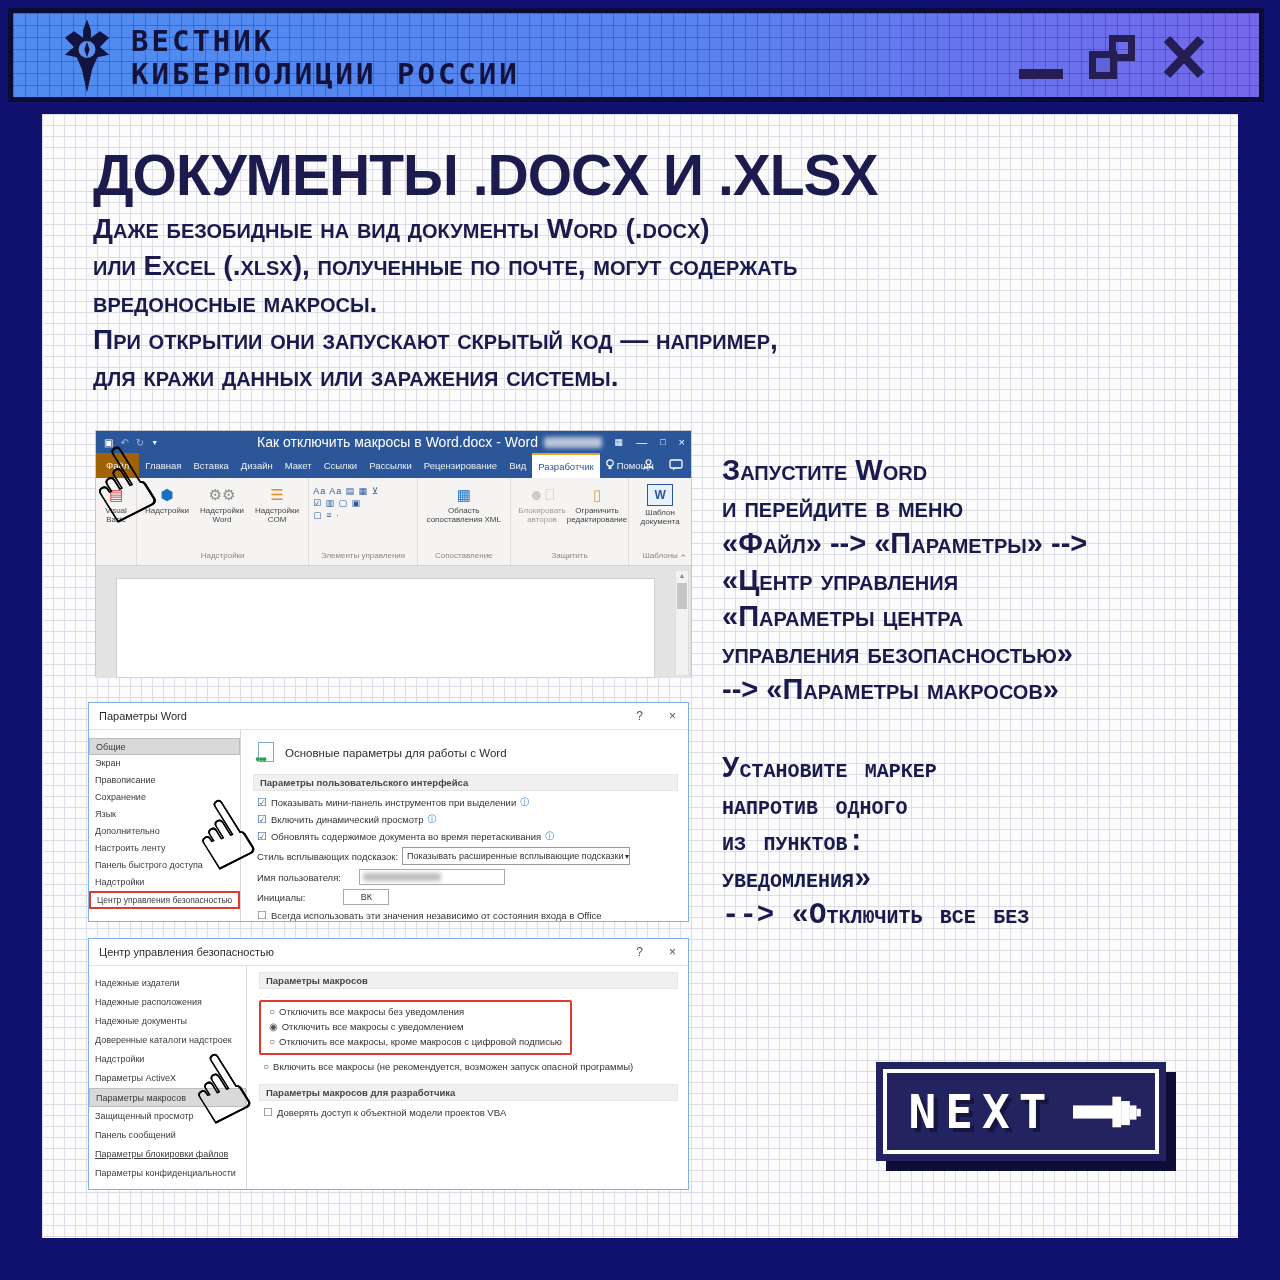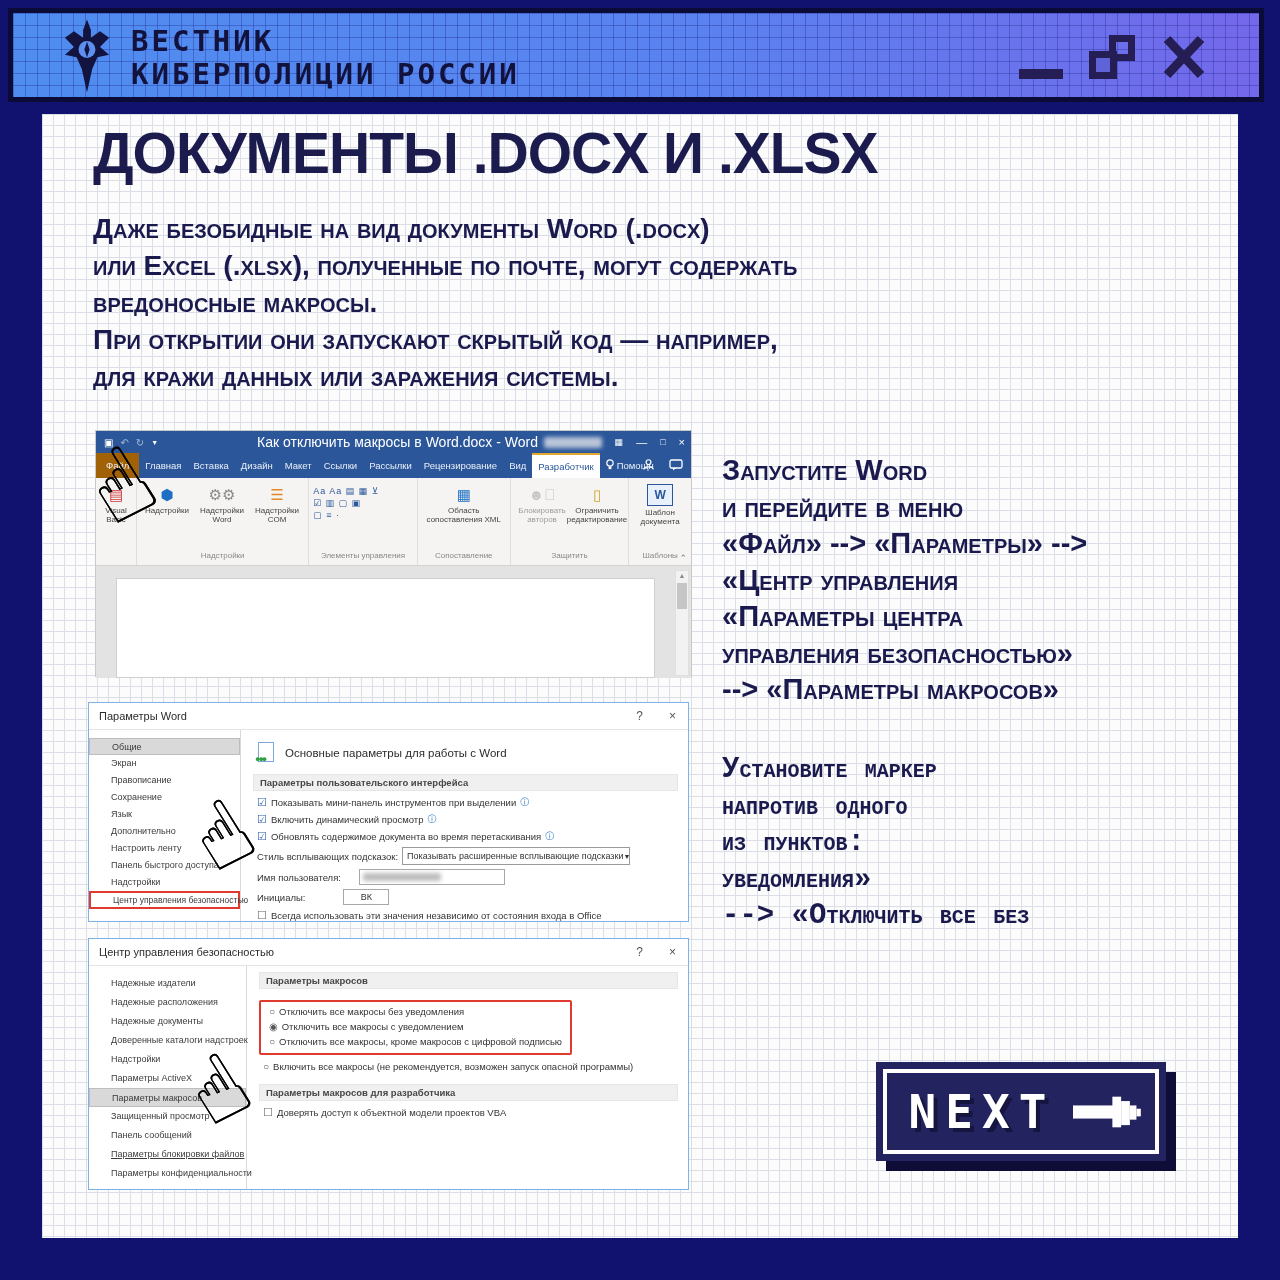--- a/index.html
+++ b/index.html
@@ -23,21 +23,21 @@
   .ctl-restore .sq1{position:absolute;right:0;top:0;width:26px;height:26px;border:7px solid #241e54;box-sizing:border-box;}
   .ctl-restore .sq2{position:absolute;left:0;bottom:0;width:28px;height:28px;border:7px solid #241e54;box-sizing:border-box;background:#5f63d8;}
   .ctl-close svg{display:block;}
   
   #paper{position:absolute;left:42px;top:114px;width:1196px;height:1124px;
     background:
       linear-gradient(#dbdee6 1px,transparent 1px),
       linear-gradient(90deg,#dbdee6 1px,transparent 1px),#fcfcfd;
     background-size:11px 11px;}
   .sc{font-variant:small-caps;}
-  #page-title{position:absolute;left:93px;top:120px;margin:0;font-size:57px;
+  #page-title{position:absolute;left:93px;top:142px;margin:0;font-size:57px;
     font-weight:bold;color:#1b1b4d;letter-spacing:-1px;}
   #intro{position:absolute;left:93px;top:210px;color:#1a1a4e;font-weight:bold;
     font-size:28px;line-height:37px;}
   .instr{position:absolute;color:#1a1a4e;font-weight:bold;font-size:29px;line-height:36.5px;}
   #instr1{left:722px;top:452px;width:470px;}
   #instr2{left:722px;top:752px;width:470px;font-family:Liberation Mono, monospace;}
   
   #wordwin{position:absolute;left:95px;top:430px;width:597px;height:247px;
     background:#fff;border:1px solid #c9c9c9;box-sizing:border-box;font-family:"Liberation Sans",sans-serif;}
   .wtitle{height:22px;background:#2b579a;color:#fff;display:flex;align-items:center;font-size:9.5px;position:relative;}
@@ -66,21 +66,21 @@
   .wpage{position:absolute;left:20px;right:36px;top:12px;bottom:0;background:#fff;border:1px solid #d0d0d0;}
   .wscroll{position:absolute;right:2px;top:4px;bottom:2px;width:12px;background:#f2f2f2;border:1px solid #e0e0e0;}
   .wthumb{position:absolute;left:1px;right:1px;top:12px;height:26px;background:#c6c6c6;}
   .wscroll .ar{position:absolute;left:0;right:0;text-align:center;font-size:7px;color:#888;}
   
   .dlg{position:absolute;background:#fff;border:1px solid #7fb2e8;box-sizing:border-box;font-family:"Liberation Sans",sans-serif;}
   .dtitle{height:26px;display:flex;align-items:center;font-size:11px;color:#2b2b2b;padding:0 10px;position:relative;}
   .dtitle .dctl{position:absolute;right:12px;display:flex;gap:26px;color:#555;font-size:12px;}
   .dbody{display:flex;border-top:1px solid #e4e4e4;height:calc(100% - 27px);}
   .dnav{width:152px;border-right:1px solid #d9d9d9;padding-top:8px;box-sizing:border-box;}
-  .dnav-item{height:17px;line-height:17px;font-size:9px;color:#3b3b3b;padding-left:22px;white-space:nowrap;position:relative;}
+  .dnav-item{height:17px;line-height:17px;font-size:9px;color:#3b3b3b;padding-left:6px;white-space:nowrap;position:relative;}
   .dnav-item.sel{background:#d9d9d9;border:1px solid #bdbdbd;box-sizing:border-box;}
   .dnav-item.redbox{border:2px solid #e03a2f;box-sizing:border-box;line-height:14px;height:18px;}
   .dcontent{flex:1;padding:6px 10px 0 12px;position:relative;}
   .dband{background:#f0f0f0;border:1px solid #e6e6e6;font-size:9.5px;font-weight:bold;color:#474747;
          height:15px;line-height:15px;padding-left:6px;margin-bottom:5px;}
   .drow{font-size:9.5px;color:#333;margin:4px 0 0 4px;display:flex;align-items:center;gap:4px;white-space:nowrap;}
   .cbx{color:#2b5ca8;font-size:11px;} .cbx.empty{color:#666;}
   .inf{color:#2e77c0;font-size:9px;}
   .rad{font-size:10px;color:#555;}
   .dheadrow{display:flex;align-items:center;gap:8px;margin:6px 0 10px 2px;font-size:11.5px;color:#2b2b2b;}

